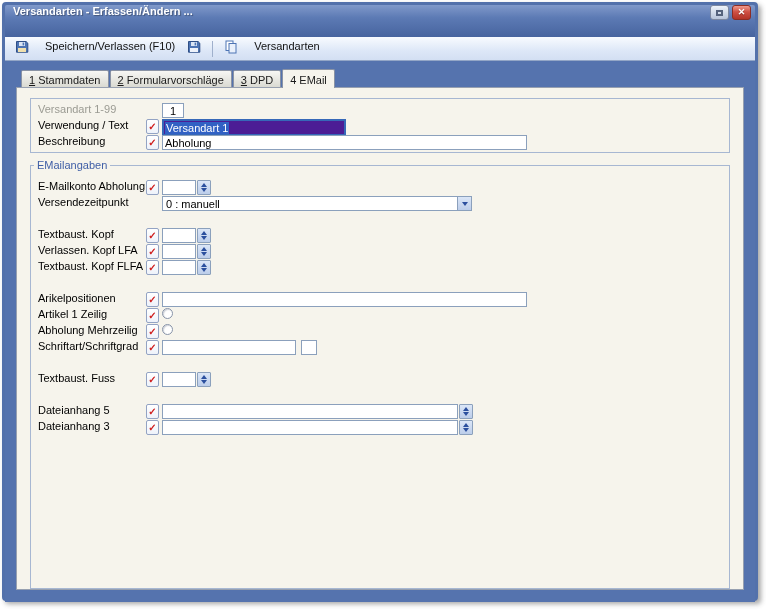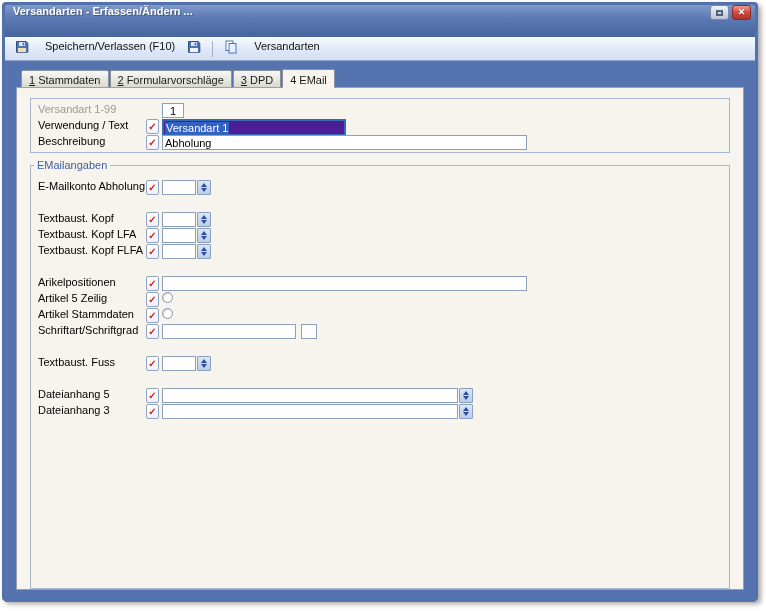--- a/index.html
+++ b/index.html
@@ -247,34 +247,44 @@
           <span class="chk">✓</span>
           <span class="spin-wrap">
             <input class="tb spin-input" value="" style="">
             <button class="spin-btn">
                 <i class="tri up"></i>
                 <i class="tri down"></i>
               </button>
           </span>
         </div>
 
+        <div class="row">
+          <span class="lbl">Versendezeitpunkt</span>
+          <span class="chk-slot"></span>
+          <span class="combo">
+            <span class="combo-text">0 : manuell</span>
+            <span class="combo-btn">
+                <i class="tri down"></i>
+              </span>
+          </span>
+        </div>
 
         <div class="row gap">
           <span class="lbl">Textbaust. Kopf</span>
           <span class="chk">✓</span>
           <span class="spin-wrap">
             <input class="tb spin-input" value="" style="">
             <button class="spin-btn">
                 <i class="tri up"></i>
                 <i class="tri down"></i>
               </button>
           </span>
         </div>
         <div class="row">
-          <span class="lbl">Textbaust. Kopf LFA</span>
+          <span class="lbl">Verlassen. Kopf LFA</span>
           <span class="chk">✓</span>
           <span class="spin-wrap">
             <input class="tb spin-input" value="" style="">
             <button class="spin-btn">
                 <i class="tri up"></i>
                 <i class="tri down"></i>
               </button>
           </span>
         </div>
         <div class="row">
@@ -288,26 +298,26 @@
               </button>
           </span>
         </div>
 
         <div class="row gap">
           <span class="lbl">Arikelpositionen</span>
           <span class="chk">✓</span>
           <input class="tb tb-long" value="" style="">
         </div>
         <div class="row">
-          <span class="lbl">Artikel 5 Zeilig</span>
+          <span class="lbl">Artikel 1 Zeilig</span>
           <span class="chk">✓</span>
           <span class="radio"></span>
         </div>
         <div class="row">
-          <span class="lbl">Artikel Stammdaten</span>
+          <span class="lbl">Abholung Mehrzeilig</span>
           <span class="chk">✓</span>
           <span class="radio"></span>
         </div>
         <div class="row">
           <span class="lbl">Schriftart/Schriftgrad</span>
           <span class="chk">✓</span>
           <input class="tb tb-medium" value="" style="">
           <input class="tb tb-tiny" value="" style="">
         </div>
 

